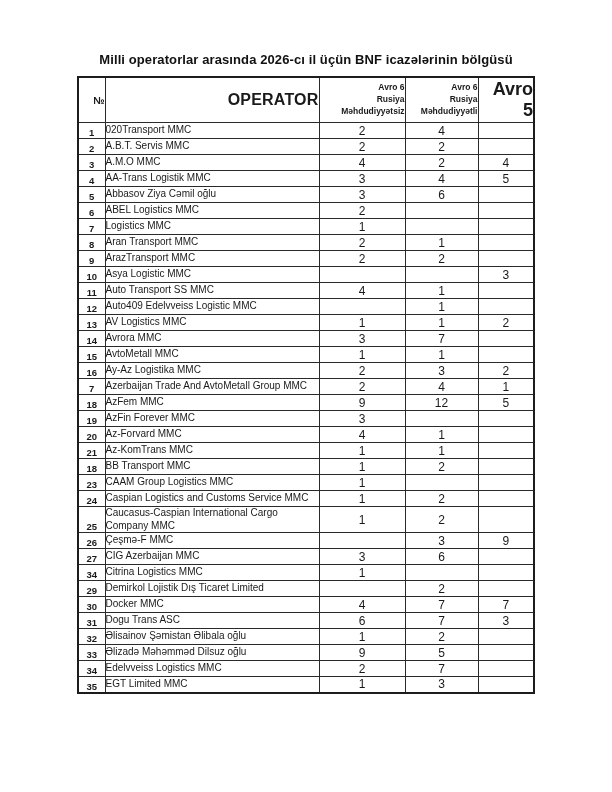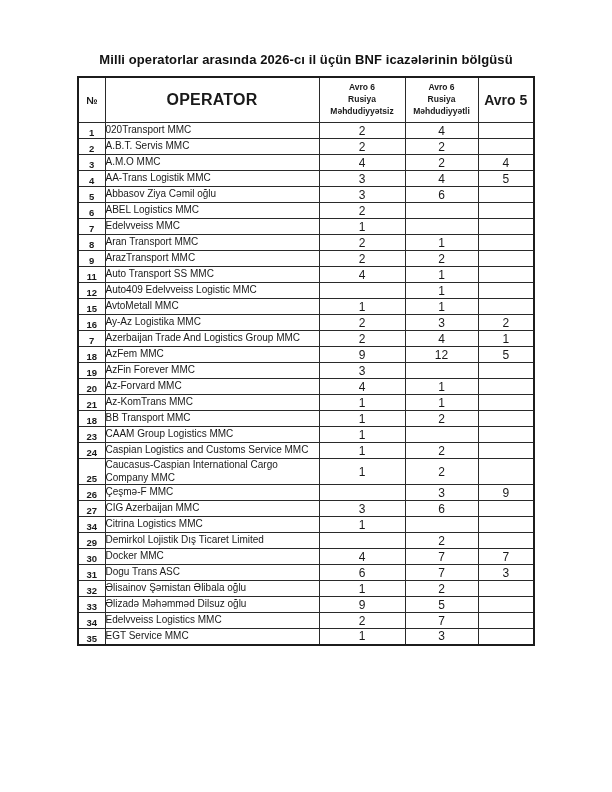--- a/index.html
+++ b/index.html
@@ -39,34 +39,34 @@
   table.permits col.c-e6l { width: 73px; }
   table.permits col.c-e5  { width: 56px; }
   table.permits th, table.permits td {
     border: 1px solid #2a2a2a;
     padding: 0;
     overflow: hidden;
   }
   
   thead th {
     font-weight: bold;
-    text-align: center;
+    text-align: right;
     vertical-align: middle;
     height: 44px;
     background: #ffffff;
   }
   th.h-no { font-size: 10px; }
   th.h-op { font-size: 16px; letter-spacing: 0.2px; }
   th.h-e6 {
     font-size: 8.5px;
     line-height: 1.4;
     white-space: pre-line;
     padding: 2px 1px;
   }
-  th.h-e5 { font-size: 14px; }
+  th.h-e5 { font-size: 18px; }
   
   tbody tr { height: 16px; }
   td.no {
     font-weight: bold;
     font-size: 9.5px;
     text-align: center;
     vertical-align: bottom;
     padding-bottom: 2px;
   }
   td.op {
@@ -155,21 +155,21 @@
     <tr>
       <td class="no">6</td>
       <td class="op">ABEL Logistics MMC</td>
       <td class="val">2</td>
       <td class="val"></td>
       <td class="val"></td>
     </tr>
 
     <tr>
       <td class="no">7</td>
-      <td class="op">Edelvveiss MMC</td>
+      <td class="op">Logistics MMC</td>
       <td class="val">1</td>
       <td class="val"></td>
       <td class="val"></td>
     </tr>
 
     <tr>
       <td class="no">8</td>
       <td class="op">Aran Transport MMC</td>
       <td class="val">2</td>
       <td class="val">1</td>
@@ -177,58 +177,79 @@
     </tr>
 
     <tr>
       <td class="no">9</td>
       <td class="op">ArazTransport MMC</td>
       <td class="val">2</td>
       <td class="val">2</td>
       <td class="val"></td>
     </tr>
 
+    <tr>
+      <td class="no">10</td>
+      <td class="op">Asya Logistic MMC</td>
+      <td class="val"></td>
+      <td class="val"></td>
+      <td class="val">3</td>
+    </tr>
 
     <tr>
       <td class="no">11</td>
       <td class="op">Auto Transport SS MMC</td>
       <td class="val">4</td>
       <td class="val">1</td>
       <td class="val"></td>
     </tr>
 
     <tr>
       <td class="no">12</td>
       <td class="op">Auto409 Edelvveiss Logistic MMC</td>
       <td class="val"></td>
       <td class="val">1</td>
       <td class="val"></td>
     </tr>
 
-
+    <tr>
+      <td class="no">13</td>
+      <td class="op">AV Logistics MMC</td>
+      <td class="val">1</td>
+      <td class="val">1</td>
+      <td class="val">2</td>
+    </tr>
+
+    <tr>
+      <td class="no">14</td>
+      <td class="op">Avrora MMC</td>
+      <td class="val">3</td>
+      <td class="val">7</td>
+      <td class="val"></td>
+    </tr>
 
     <tr>
       <td class="no">15</td>
       <td class="op">AvtoMetall MMC</td>
       <td class="val">1</td>
       <td class="val">1</td>
       <td class="val"></td>
     </tr>
 
     <tr>
       <td class="no">16</td>
       <td class="op">Ay-Az Logistika MMC</td>
       <td class="val">2</td>
       <td class="val">3</td>
       <td class="val">2</td>
     </tr>
 
     <tr>
       <td class="no">7</td>
-      <td class="op">Azerbaijan Trade And Logistics Group MMC</td>
+      <td class="op">Azerbaijan Trade And AvtoMetall Group MMC</td>
       <td class="val">2</td>
       <td class="val">4</td>
       <td class="val">1</td>
     </tr>
 
     <tr>
       <td class="no">18</td>
       <td class="op">AzFem MMC</td>
       <td class="val">9</td>
       <td class="val">12</td>
@@ -358,21 +379,21 @@
     <tr>
       <td class="no">34</td>
       <td class="op">Edelvveiss Logistics MMC</td>
       <td class="val">2</td>
       <td class="val">7</td>
       <td class="val"></td>
     </tr>
 
     <tr>
       <td class="no">35</td>
-      <td class="op">EGT Service MMC</td>
+      <td class="op">EGT Limited MMC</td>
       <td class="val">1</td>
       <td class="val">3</td>
       <td class="val"></td>
     </tr>
   </tbody>
   </table>
 
 </div>
 
 </body></html>

